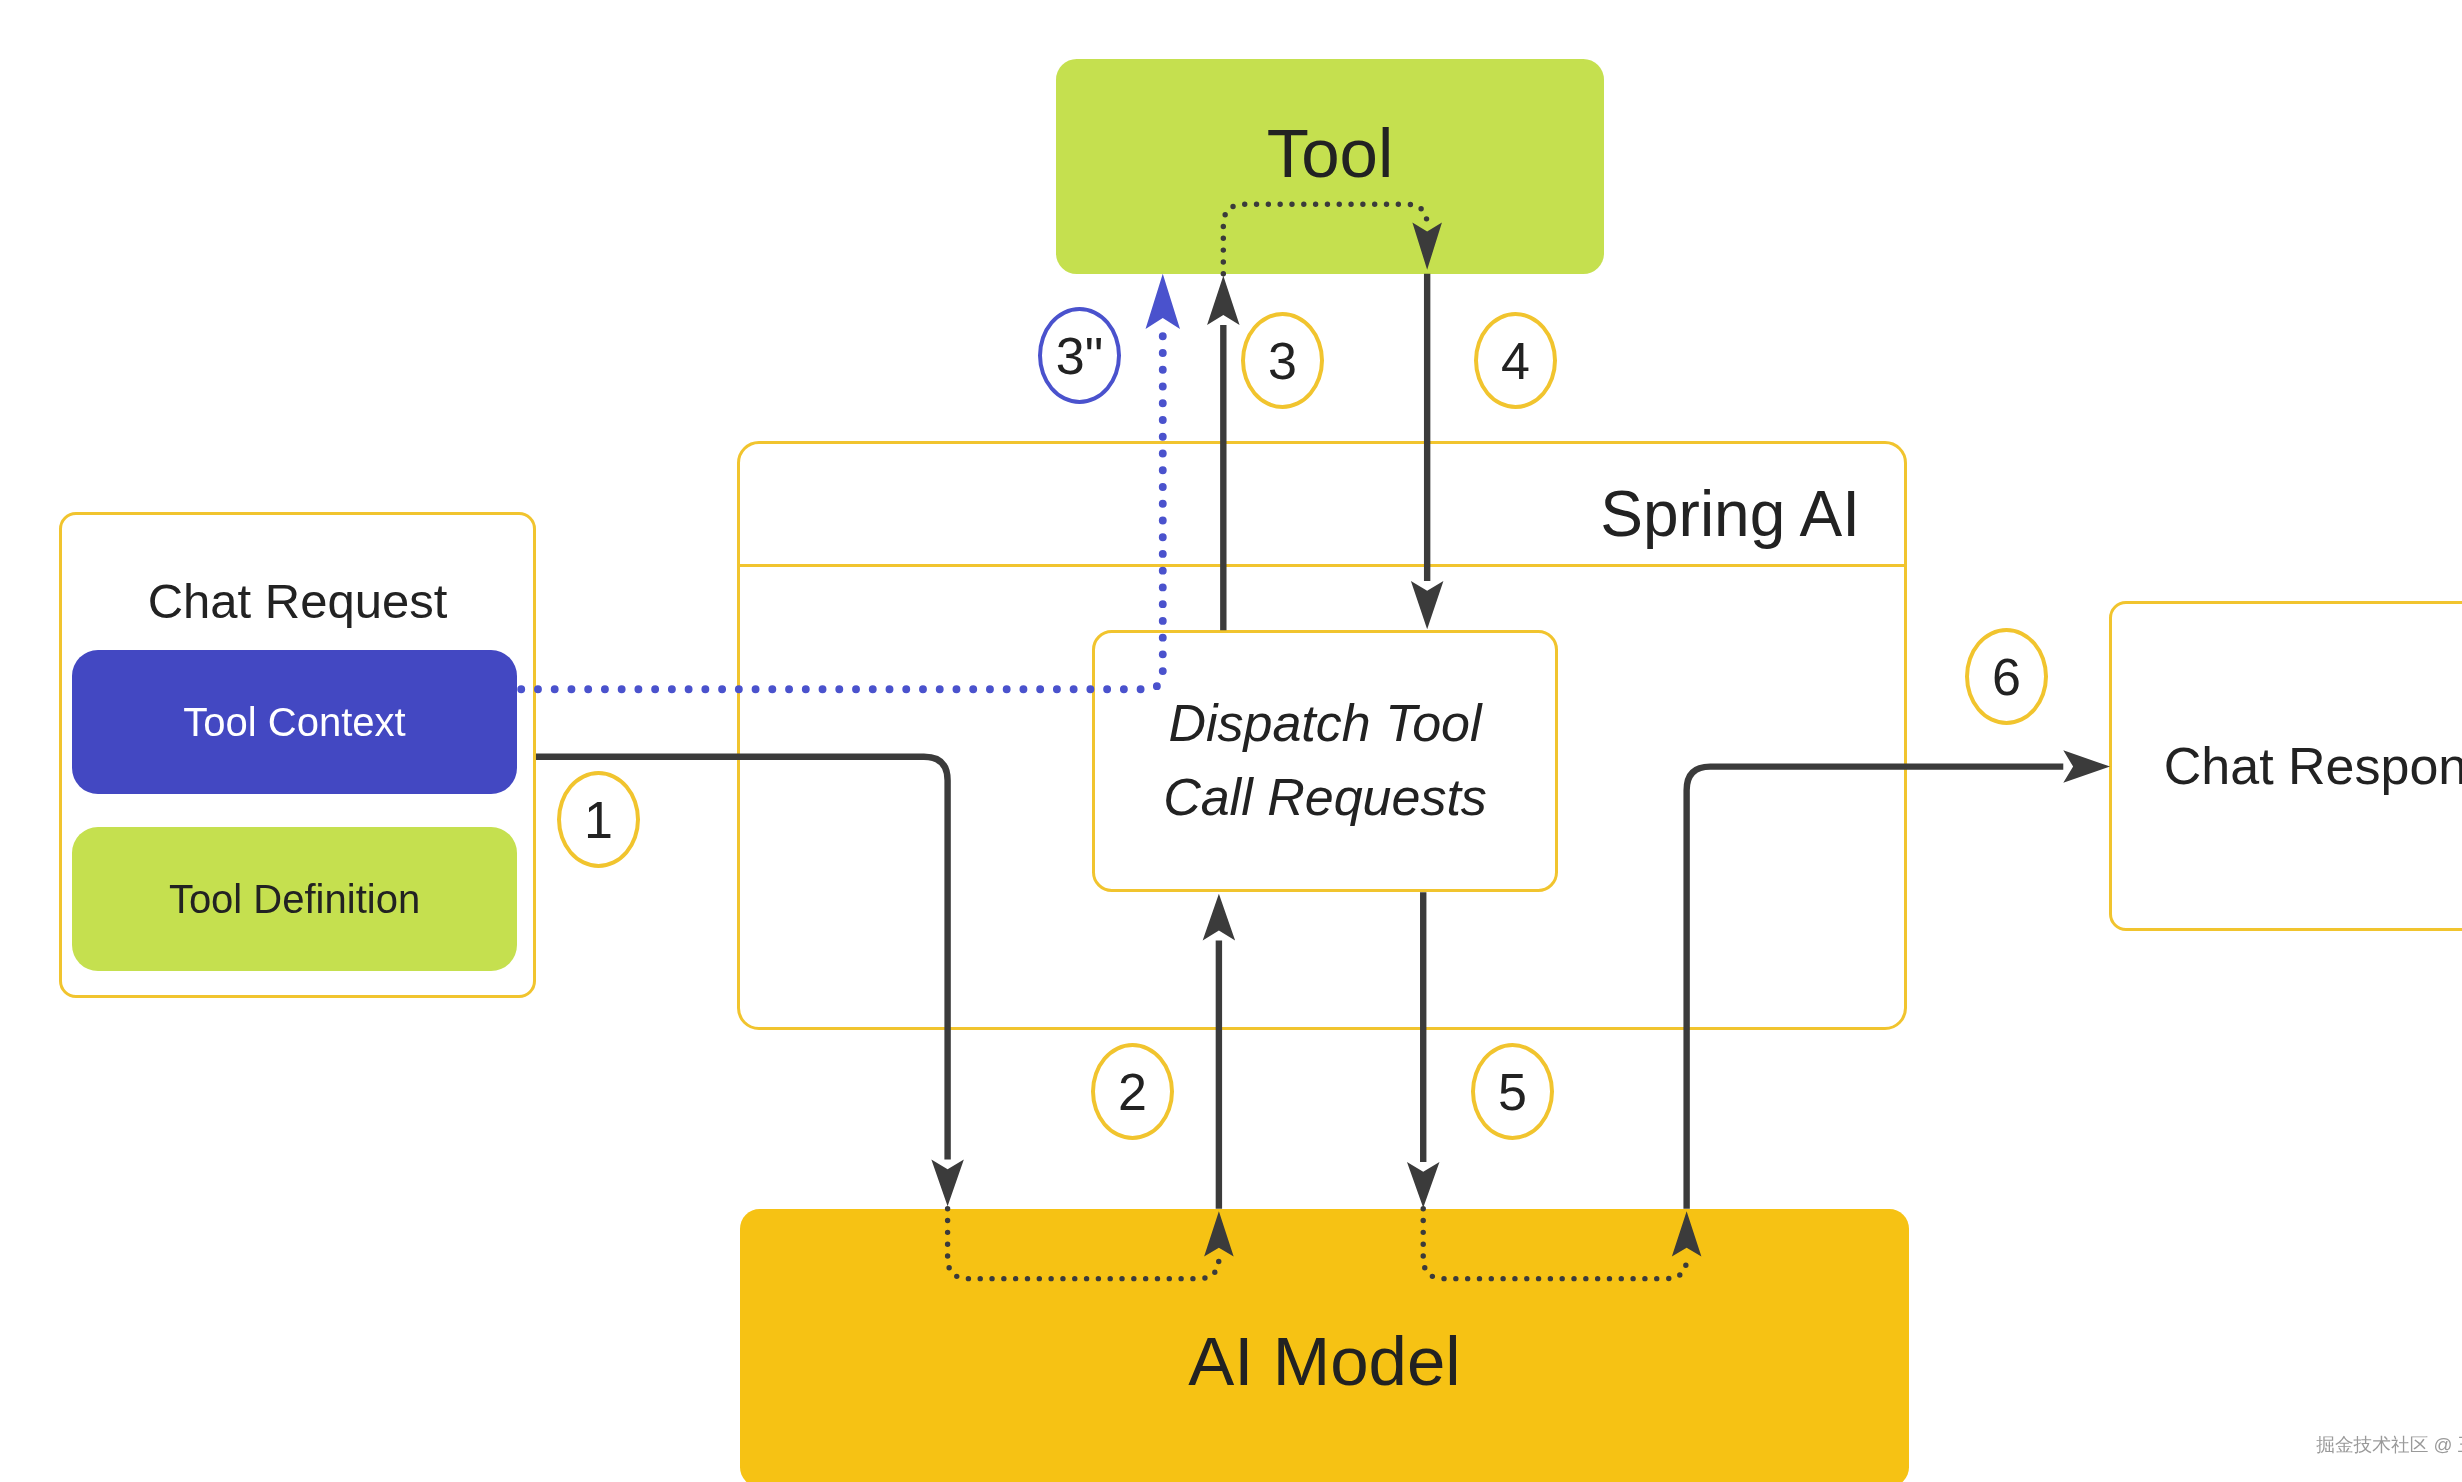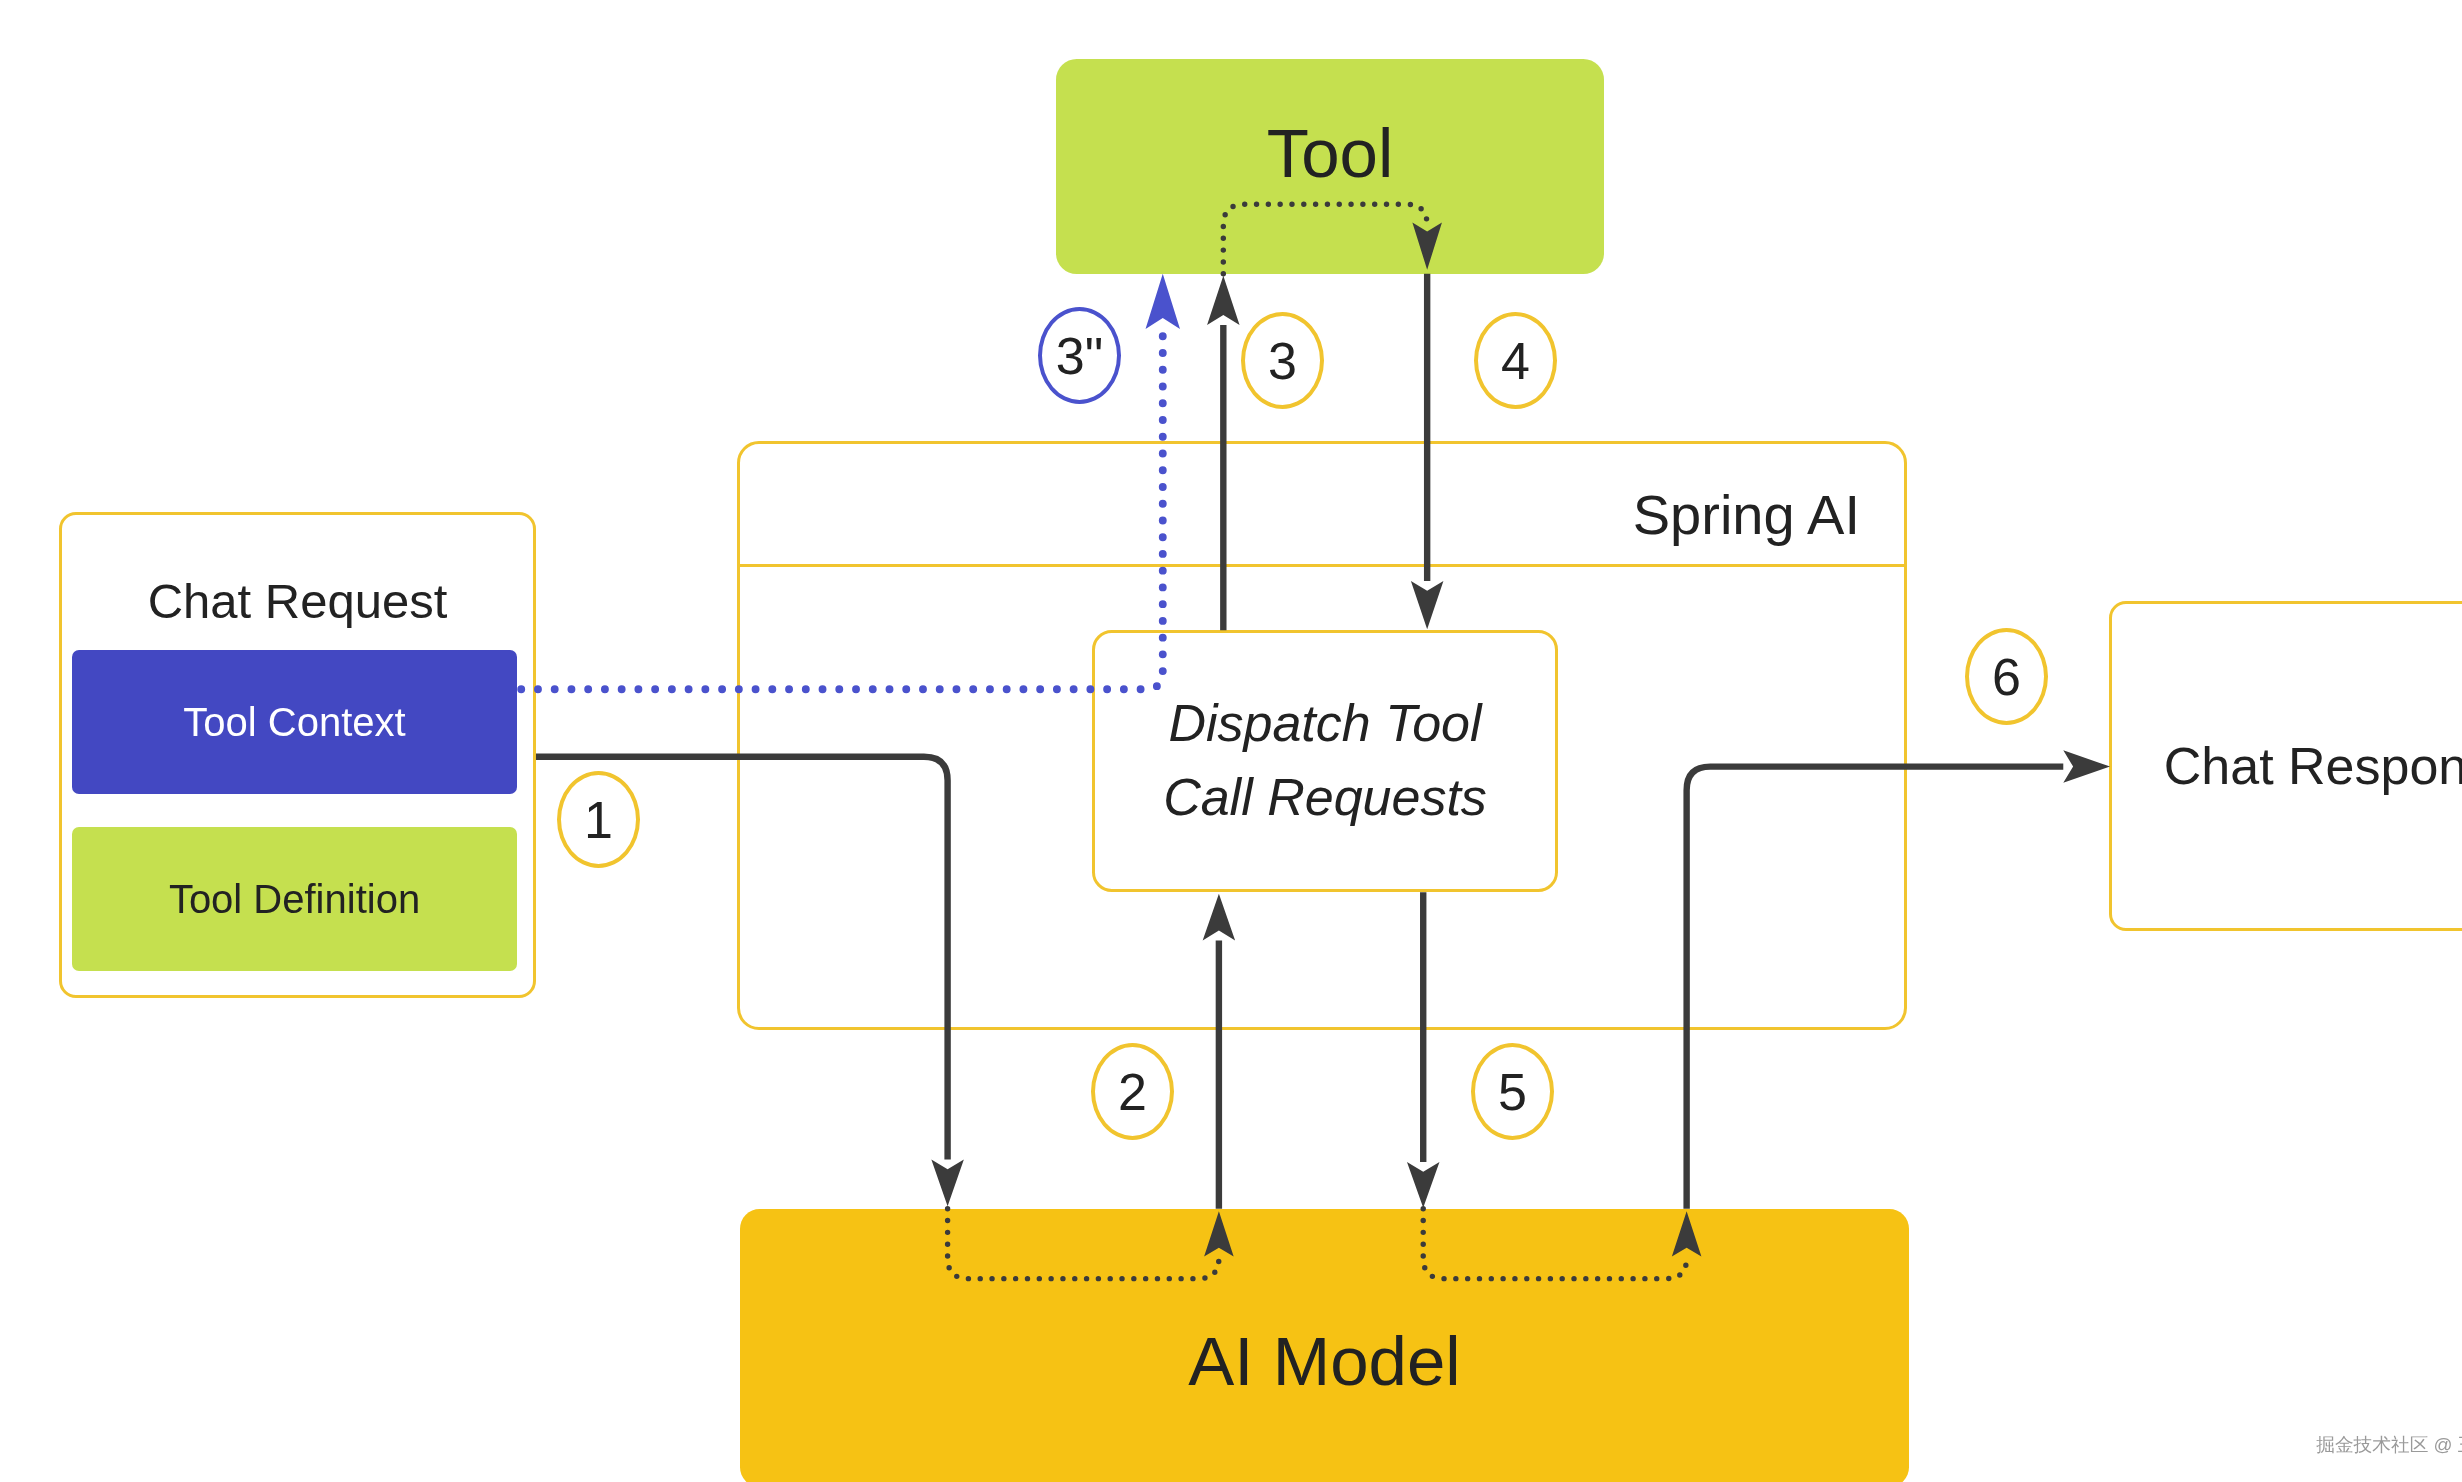--- a/index.html
+++ b/index.html
@@ -25,29 +25,29 @@
     background:transparent;border-radius:22px;
   }
   .spring-ai{left:737px;top:441px;width:1170px;height:589px;}
   .spring-ai-divider{
     left:737px;top:564px;width:1170px;height:0;
     border-top:3.4px solid var(--yellow_border);
   }
   .spring-ai-label{
     left:737px;top:441px;width:1170px;height:146px;
     display:flex;align-items:center;justify-content:flex-end;
-    padding-right:47px;font-size:56px;text-align:right;
+    padding-right:47px;font-size:64px;text-align:right;
   }
   .chat-request{left:59px;top:512px;width:477px;height:486px;background:#fff;border-radius:17px;}
   .chat-request-title{
     left:59px;top:566px;width:477px;height:69px;
     font-size:49px;
   }
   .chip{
-    left:72px;width:445px;height:144px;border-radius:7px;
+    left:72px;width:445px;height:144px;border-radius:26px;
     font-size:40px;
   }
   .chip-tool-context{top:650px;background:var(--indigo);color:#ffffff;}
   .chip-tool-definition{top:827px;background:var(--green);color:var(--text_dark,#222);text-align:right;}
   .dispatch{
     left:1092px;top:630px;width:466px;height:262px;background:#ffffff;border-radius:19.7px;
     font-size:52px;line-height:1.42;text-align:center;white-space:pre-line;font-style:italic;
   }
   .chat-response{
     left:2109px;top:601px;width:468px;height:330px;background:#ffffff;border-radius:17px;

